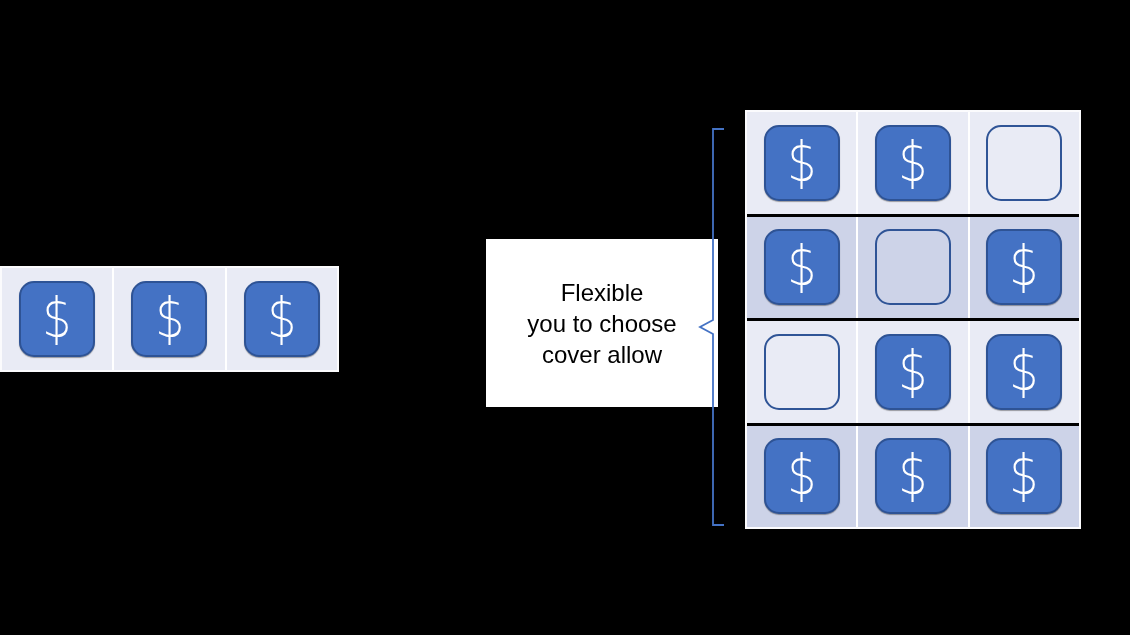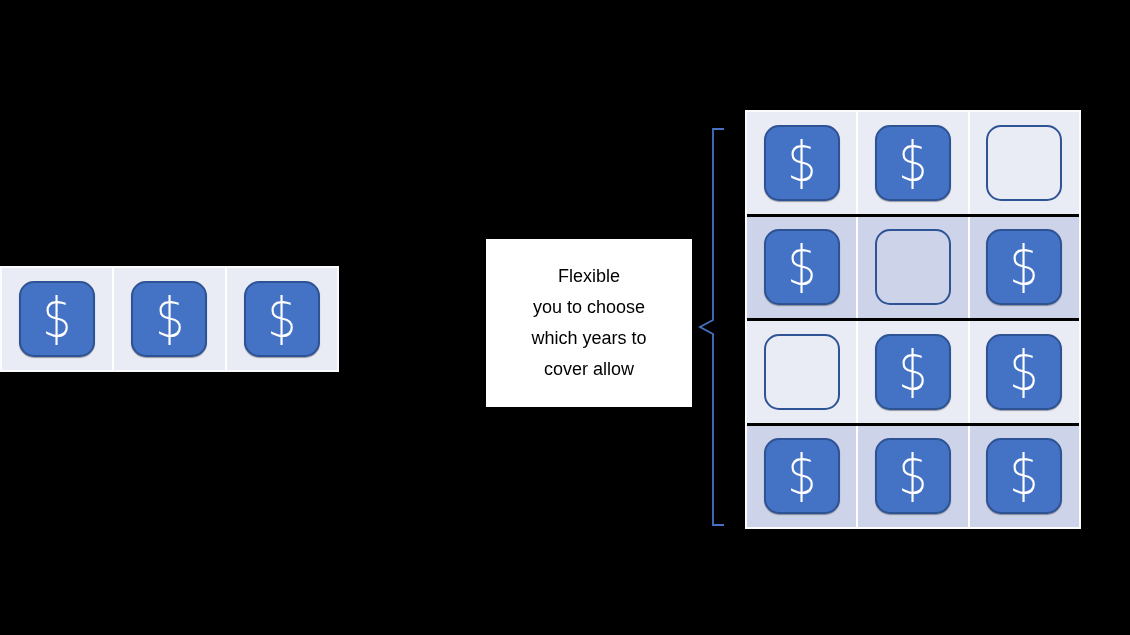--- a/index.html
+++ b/index.html
@@ -69,25 +69,25 @@
     font-weight:200;
     font-size:56px;
     line-height:1;
     transform:scaleX(.82);
     margin-top:-2px;
     user-select:none;
   }
 
   
   .callout{
-    position:absolute;left:486px;top:239px;width:206px;height:168px;
+    position:absolute;left:486px;top:239px;width:232px;height:168px;
     background:var(--callout-bg);color:var(--callout-text);
     display:flex;flex-direction:column;align-items:center;justify-content:center;
     text-align:center;
-    font-size:18px;line-height:31px;
+    font-size:24px;line-height:31px;
   }
 
   
   .brace{position:absolute;left:694px;top:121px;}
 </style>
 </head>
 <body>
 
 <div class="canvas">
 
@@ -106,21 +106,20 @@
         <div class="square filled">
           <span class="dollar">$</span>
         </div>
       </div>
     </div>
 
   <div class="callout">
     <div>
         <div>Flexible</div>
         <div>you to choose</div>
-        <div>which years to</div>
         <div>cover allow</div>
       </div>
   </div>
 
   <svg class="brace" width="36" height="412" viewBox="0 0 36 412">
     <path d="M30,8 L19,8 L19,199 L6,206 L19,213 L19,404 L30,404" fill="none" stroke="#4472C4" stroke-width="1.8" stroke-linejoin="miter"></path>
   </svg>
 
   <div class="grid">
       <div class="grid-row light">

